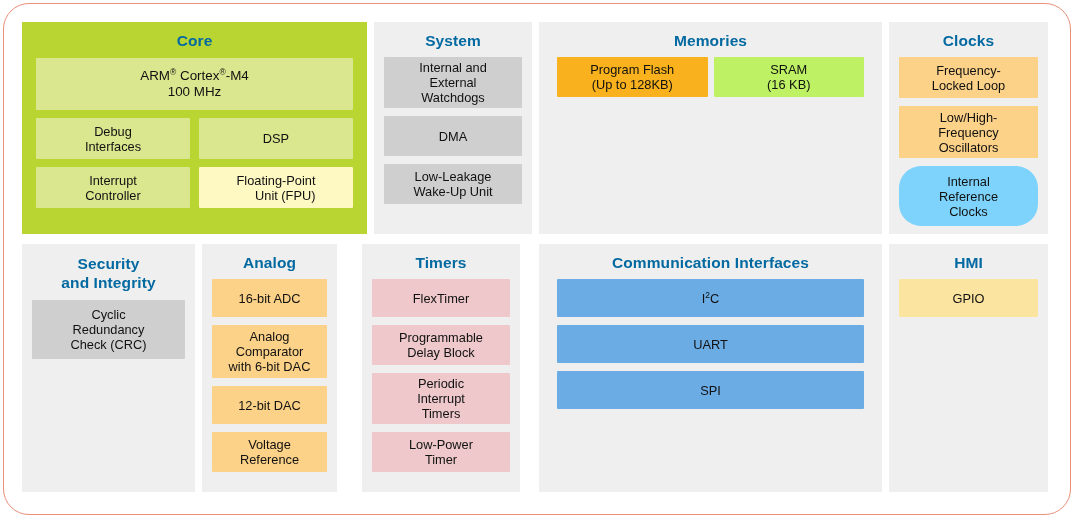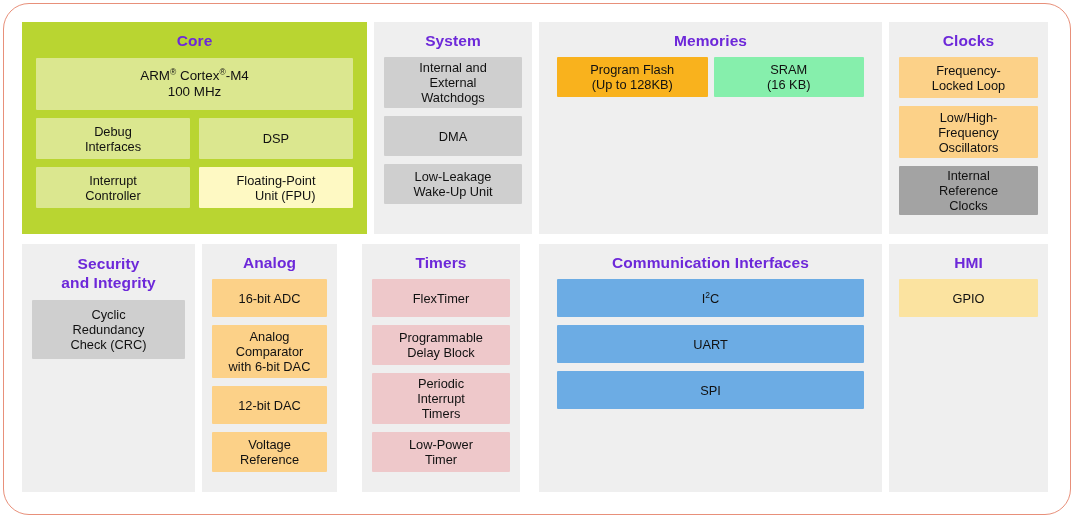--- a/index.html
+++ b/index.html
@@ -15,21 +15,21 @@
   }
   #grid{
     position:absolute;left:18px;top:18px;width:1026px;height:470px;
   }
   .panel{
     position:absolute;background:#efefef;box-sizing:border-box;
     padding-top:0;
   }
   .panel.core{background:#b9d531;}
   .panel-title{
-    text-align:center;font-weight:bold;font-size:15.5px;color:#6d28d9;
+    text-align:center;font-weight:bold;font-size:15.5px;color:#0369a1;
     line-height:18px;padding-top:10px;letter-spacing:.1px;
   }
   .panel-title.two-line{line-height:19px;}
   .blocks{padding:7px 10px 0 10px;}
   .blocks.core-blocks{padding:8px 14px 0 14px;}
   .block{
     box-sizing:border-box;display:flex;align-items:center;justify-content:center;
     text-align:center;font-size:12.8px;line-height:15px;color:#111;
     margin-bottom:8px;border-radius:1px;padding:4px 4px;
   }
@@ -80,35 +80,35 @@
 Wake-Up Unit</div>
       </div>
     </div>
 
     <div class="panel" style="left:517px;top:0px;width:343px;height:212px;">
       <div class="panel-title">Memories</div>
       <div class="blocks" style="padding-left:18px;padding-right:18px;">
         <div class="side-by-side">
           <div class="block" style="background:#f9b21d;height:40px;white-space:pre-line;">Program Flash
 (Up to 128KB)</div>
-          <div class="block" style="background:#86efac;height:40px;white-space:pre-line;">SRAM
+          <div class="block" style="background:#bef264;height:40px;white-space:pre-line;">SRAM
 (16 KB)</div>
         </div>
       </div>
     </div>
 
     <div class="panel" style="left:867px;top:0px;width:159px;height:212px;">
       <div class="panel-title">Clocks</div>
       <div class="blocks">
         <div class="block" style="background:#fcd188;height:41px;white-space:pre-line;">Frequency-
 Locked Loop</div>
         <div class="block" style="background:#fcd188;height:52px;white-space:pre-line;">Low/High-
 Frequency
 Oscillators</div>
-        <div class="block" style="background:#a3a3a3;height:49px;white-space:pre-line;">Internal
+        <div class="block" style="background:#7dd3fc;height:60px;white-space:pre-line;border-radius:22px;">Internal
 Reference
 Clocks</div>
       </div>
     </div>
 
     <div class="panel" style="left:0px;top:222px;width:173px;height:248px;">
       <div class="panel-title two-line" style="white-space:pre-line;">Security
 and Integrity</div>
       <div class="blocks" style="padding-top:8px;">
         <div class="block" style="background:#cfcfcf;height:59px;white-space:pre-line;">Cyclic

